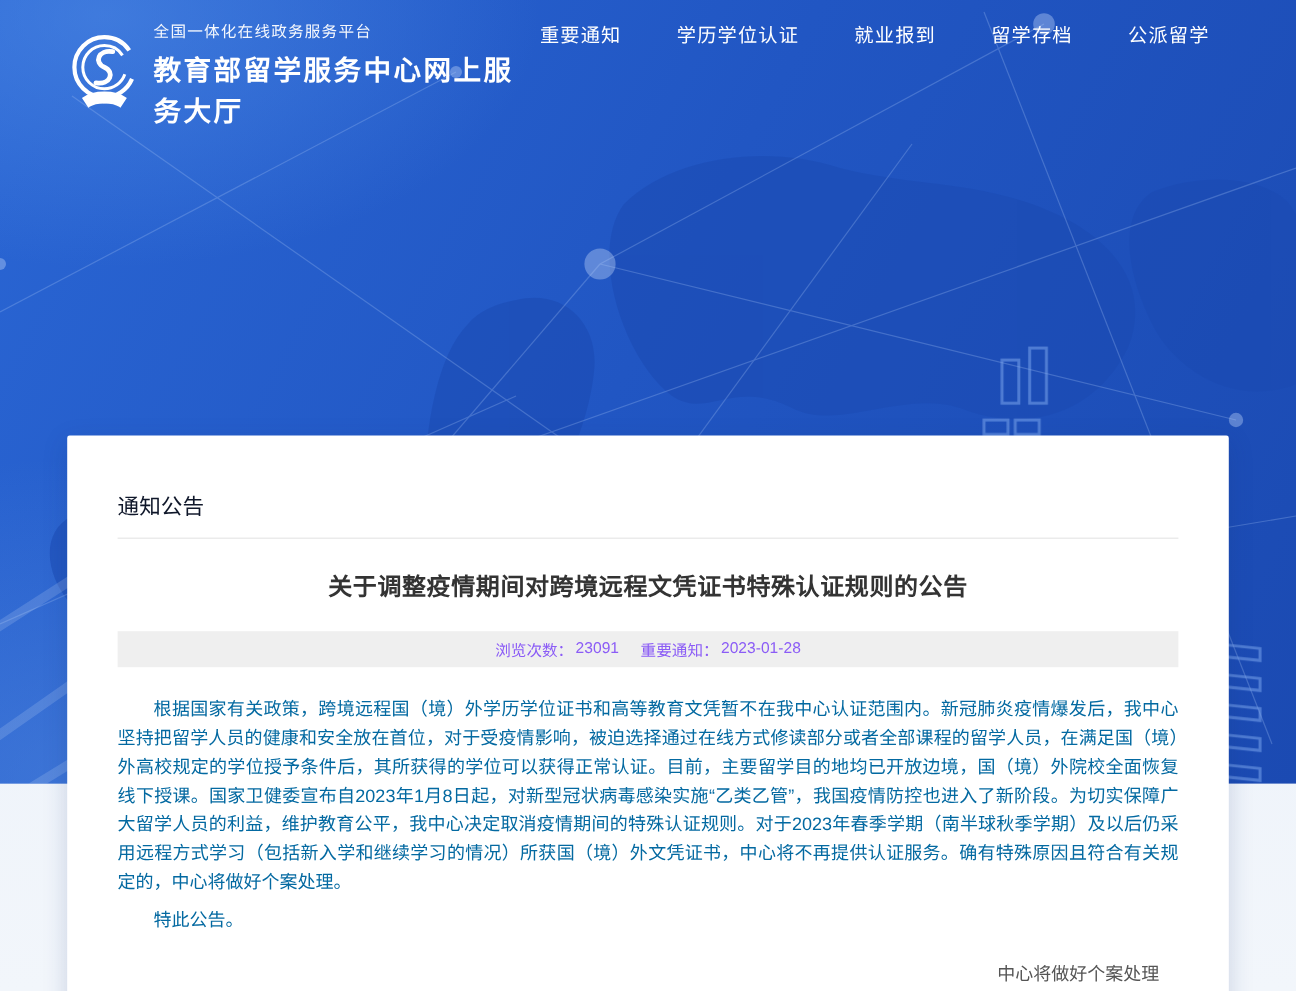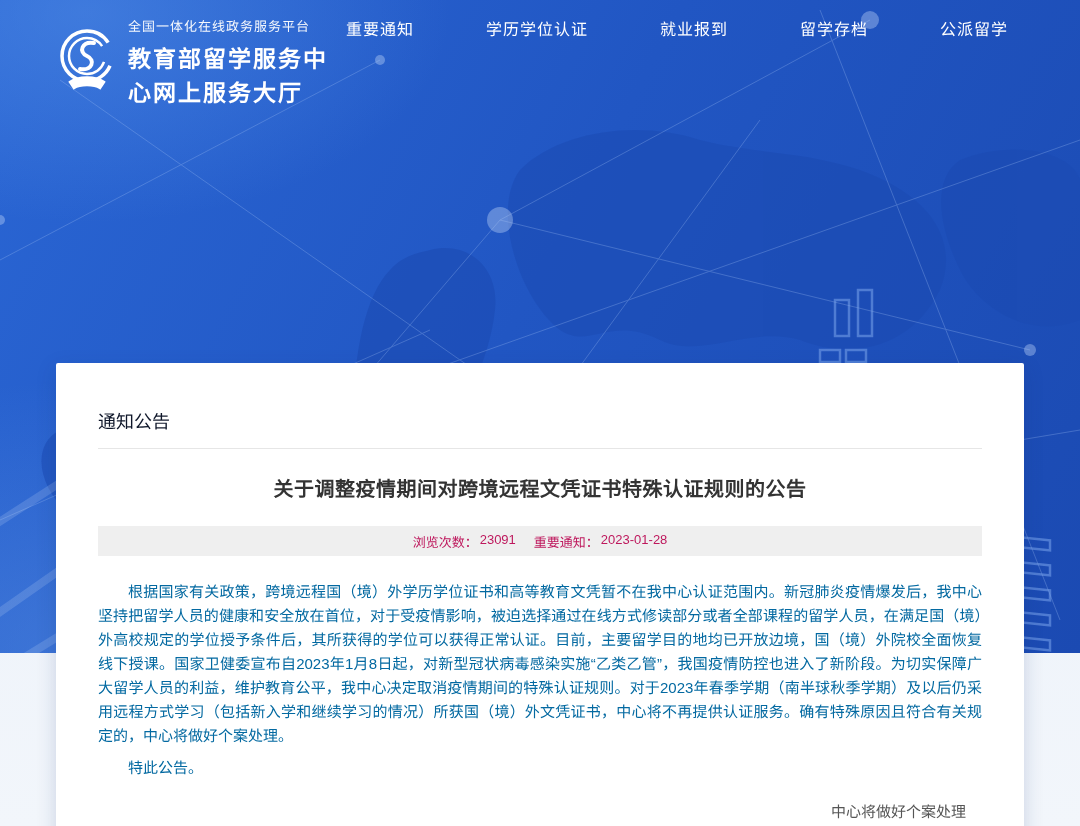--- a/index.html
+++ b/index.html
@@ -23,40 +23,40 @@
 
   
   .header{
     position:absolute; top:0; left:0; width:1080px; height:110px;
     display:flex; align-items:flex-start; z-index:5;margin-top:16px;
   }
   .brand{ display:flex; align-items:center; margin-left:58px; cursor:pointer; }
   .brand-text{ margin-left:12px; color:#fff; }
   .brand-sub{ font-size:13px; letter-spacing:1px; opacity:.95; }
   .brand-main{ font-size:23px; font-weight:bold; letter-spacing:2px; margin-top:5px; }
-  .nav{ display:flex; margin-left:auto; margin-right:72px; gap:72px; }
+  .nav{ display:flex; margin-left:auto; margin-right:72px; gap:46px; }
   .nav-item{ color:#fff; font-size:16px; letter-spacing:1px; cursor:pointer; white-space:nowrap; }
 
   
   .card{
     position:relative; width:968px; margin:363px auto 0;
     background:#fff; border-radius:2px;
     box-shadow:0 6px 20px rgba(21,50,115,.18);
     padding:44px 42px 30px; min-height:463px; z-index:4;
   }
   .section-title{ font-size:18px; color:#0f172a; font-weight:normal; }
   .divider{ height:1px; background:#e6e6e6; margin-top:15px; }
   .article-title{
     text-align:center; font-size:20px; font-weight:bold; color:#333;
     margin-top:24px; letter-spacing:.5px;
   }
   .meta-bar{
     margin-top:24px; background:#efefef; height:30px;
     display:flex; align-items:center; justify-content:center;
-    font-size:13px; color:#be185d; gap:18px;
+    font-size:13px; color:#8b5cf6; gap:18px;
   }
   .meta-item{ display:flex; gap:2px; }
   .article-body{ margin-top:24px; font-size:15px; color:#0369a1; line-height:24px; }
   .article-body p{ text-indent:2em; text-align:justify; }
   .article-body p + p{ margin-top:8px; }
   .signature{ text-align:right; font-size:15px; color:#555; padding-right:16px; }
   .signature .org{ margin-top:20px; }
 
   
   .logo{ width:58px; height:72px; position:relative; flex:0 0 auto; }

